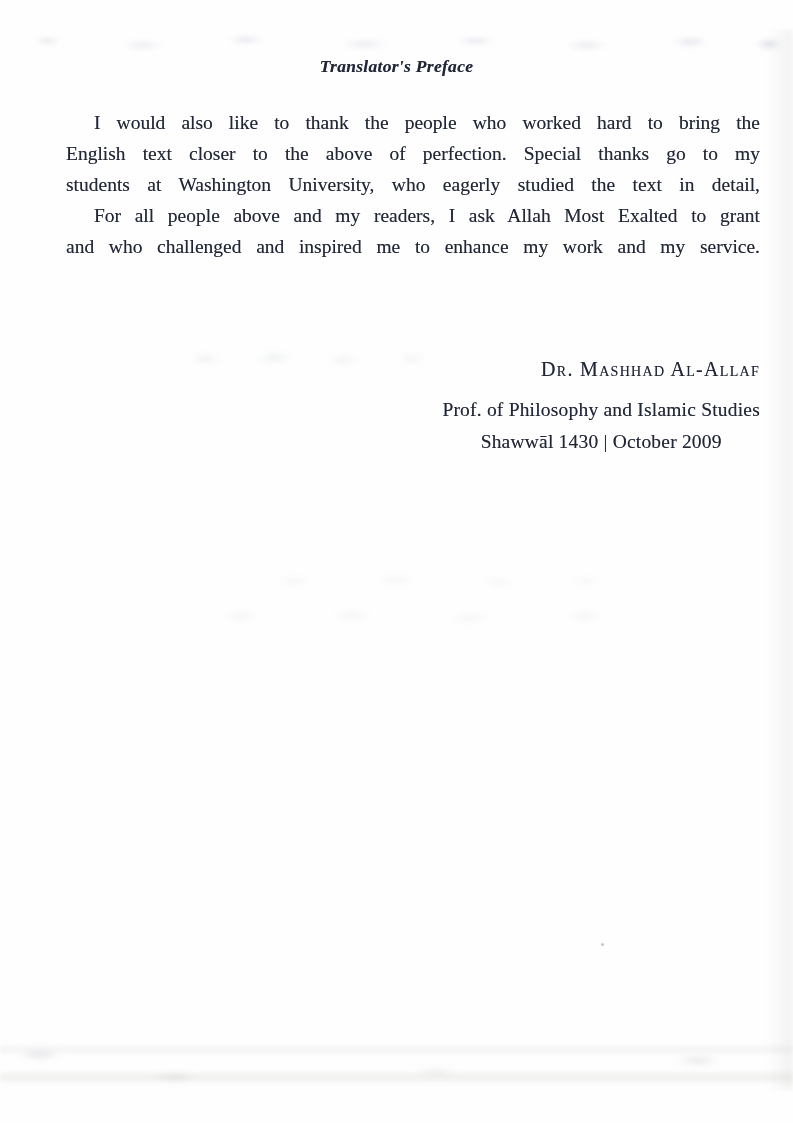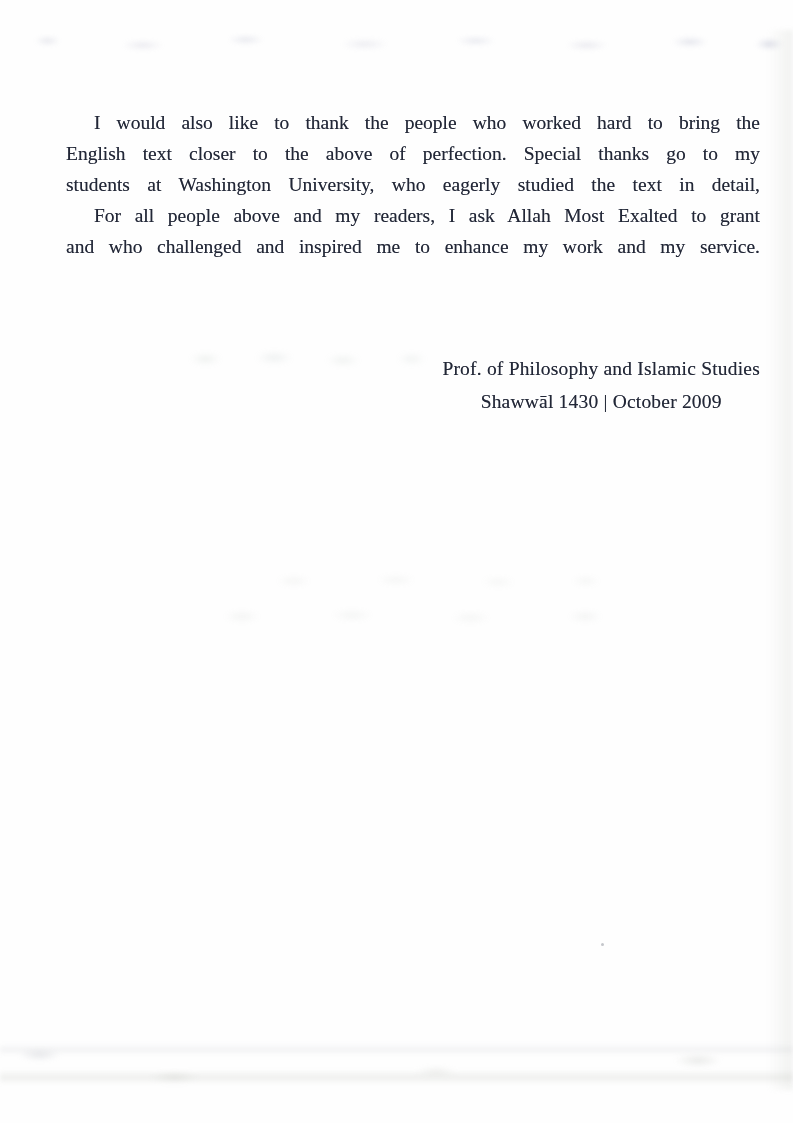--- a/index.html
+++ b/index.html
@@ -129,43 +129,45 @@
     text-align: right;
     font-size: 19.5px;
     line-height: 32.5px;
     text-shadow: 0 0 .5px rgba(34,39,55,.5);
   }
   .sig-name {
     font-variant: small-caps;
     letter-spacing: 1.3px;
     font-size: 20px;
   }
-  .sig-title { letter-spacing: .2px; }
+  .sig-title { letter-spacing: .2px; margin-top: 8px; }
   .sig-date  { letter-spacing: .2px; text-align: center; }
 </style>
 </head>
 <body>
 
 <div class="scan">
 
   <div class="mottle band-top"></div>
   <div class="mottle edge-right"></div>
 
+  <div class="page-title">Translator's Preface</div>
 
   <div class="body-text">
     <div class="line indent">I would also like to thank the people who worked hard to bring the</div>
     <div class="line">English text closer to the above of perfection. Special thanks go to my</div>
     <div class="line">students at Washington University, who eagerly studied the text in detail,</div>
     <div class="line indent">For all people above and my readers, I ask Allah Most Exalted to grant</div>
     <div class="line">and who challenged and inspired me to enhance my work and my service.</div>
   </div>
 
   <div class="ghost ghost1"></div>
 
   <div class="signature">
+    <div class="sig-name">Dr. Mashhad Al-Allaf</div>
     <div class="sig-title">Prof. of Philosophy and Islamic Studies</div>
     <div class="sig-date">Shawwāl 1430 | October 2009</div>
   </div>
 
   <div class="ghost ghost2"></div>
   <div class="ghost ghost3"></div>
 
   <div class="speck"></div>
 
   <div class="mottle band-bottom"></div>

